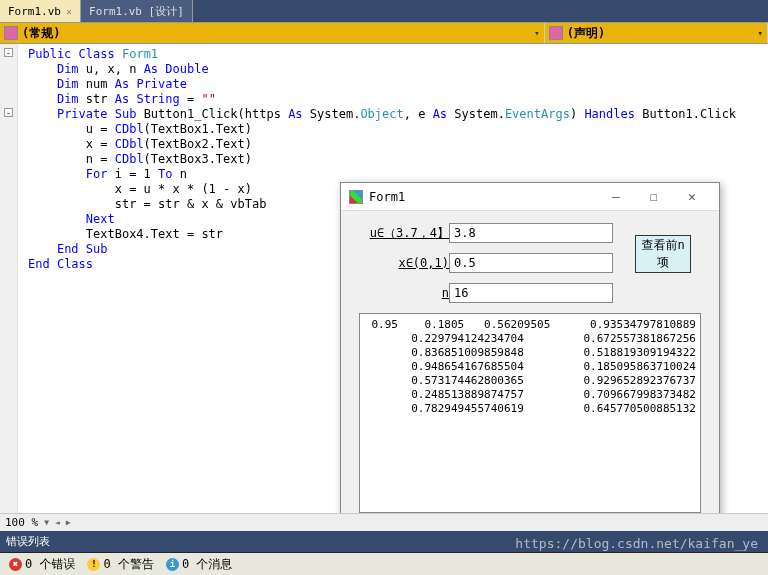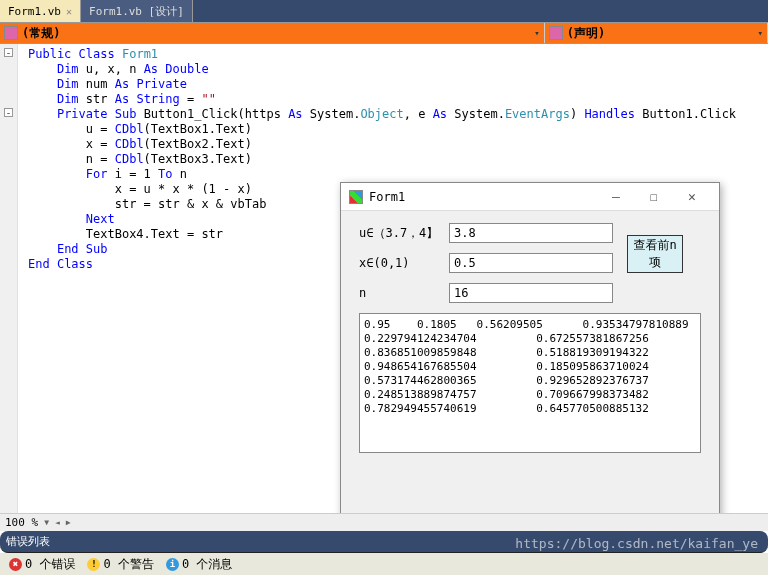--- a/index.html
+++ b/index.html
@@ -5,58 +5,58 @@
 * { box-sizing: border-box; margin: 0; padding: 0; }
 body { font-family: "Microsoft YaHei", Consolas, monospace; font-size: 12px; background: #293955; width: 768px; height: 575px; overflow: hidden; }
 
 .ide-container { background: #fff; width: 100%; height: 100%; display: flex; flex-direction: column; }
 
 .tab-bar { background: #364a6e; display: flex; height: 22px; }
 .tab { background: #f5e9b9; border-right: 1px solid #999; padding: 3px 8px; font-size: 11px; display: flex; align-items: center; gap: 5px; color: #000; }
 .tab.inactive { background: #4a5d80; color: #ddd; }
 .tab .close-x { color: #888; font-size: 10px; }
 
-.dropdown-bar { background: #f97316; border-top: 1px solid #999; border-bottom: 1px solid #999; display: flex; height: 22px; }
+.dropdown-bar { background: #eab308; border-top: 1px solid #999; border-bottom: 1px solid #999; display: flex; height: 22px; }
 .dd { flex: 1; display: flex; align-items: center; padding: 0 4px; border-right: 1px solid #ccc; font-size: 12px; color: #000; gap: 4px; position: relative; }
 .dd-icon { width: 14px; height: 14px; background: #d6a; border: 1px solid #888; display: inline-block; }
 .dd-arrow { position: absolute; right: 4px; color: #333; font-size: 9px; }
 
 .code-area { flex: 1; background: #fff; position: relative; overflow: hidden; }
 .gutter-icons { position: absolute; left: 0; top: 0; width: 18px; background: #f0f0f0; height: 100%; border-right: 1px solid #e0e0e0; }
 .outline-box { position: absolute; font-size: 10px; color: #555; border: 1px solid #999; width: 9px; height: 9px; text-align: center; line-height: 7px; background: #fff; }
 .code-pre { font-family: Consolas, monospace; font-size: 12px; line-height: 15px; padding: 3px 0 0 28px; white-space: pre; color: #000; }
 .kw { color: #0000ff; }
 .typ { color: #2b91af; }
 .str { color: #a31515; }
 
 .zoom-bar { background: #eee; border-top: 1px solid #ccc; height: 18px; display: flex; align-items: center; padding: 0 5px; font-size: 11px; color: #000; gap: 6px; }
 .zoom-bar .tri { font-size: 8px; color: #666; }
 
-.errors-header { background: #364a6e; color: #fff; padding: 3px 6px; font-size: 11px; border-bottom: 1px solid #222; border-radius: 8px; }
+.errors-header { background: #364a6e; color: #fff; padding: 3px 6px; font-size: 11px; border-bottom: 1px solid #222; }
 .errors-body { background: #e8e8dc; height: 22px; display: flex; align-items: center; padding: 0 4px; gap: 2px; }
 .err-item { display: flex; align-items: center; gap: 3px; padding: 1px 5px; font-size: 12px; color: #000; }
 .err-icon { width: 13px; height: 13px; border-radius: 50%; display: inline-flex; align-items: center; justify-content: center; font-size: 9px; font-weight: bold; }
 .err-red { background: #d33; color: #fff; }
 .err-yel { background: #fc3; color: #000; }
 .err-blu { background: #39d; color: #fff; }
 
 .watermark { position: absolute; right: 10px; bottom: 24px; color: rgba(255,255,255,0.6); font-size: 13px; pointer-events: none; z-index: 100; }
 
 
 .form-win { position: absolute; left: 340px; top: 138px; width: 380px; height: 340px; background: #f0f0f0; border: 1px solid #888; box-shadow: 2px 2px 8px rgba(0,0,0,0.3); z-index: 50; }
 .form-title { background: #fff; border-bottom: 1px solid #ddd; height: 28px; display: flex; align-items: center; padding: 0 8px; }
 .form-title .ficon { width: 14px; height: 14px; background: linear-gradient(45deg,#d33 33%,#3d3 33% 66%,#39d 66%); border: 1px solid #888; margin-right: 6px; }
 .form-title .ftxt { flex: 1; font-size: 12px; color: #000; }
 .form-title .wbtn { width: 38px; text-align: center; color: #555; font-size: 13px; }
 .form-body { padding: 12px 18px; font-family: Consolas, monospace; font-size: 12px; color: #000; }
 .form-row { display: flex; align-items: center; margin-bottom: 10px; }
-.form-row .lbl { width: 90px; text-align: left; }
+.form-row .lbl { width: 90px; text-align: right; text-decoration: underline; }
 .form-row input { width: 164px; height: 20px; border: 1px solid #888; background: #fff; padding: 0 4px; font-family: Consolas, monospace; font-size: 12px; }
-.form-btn { position: absolute; right: 36px; top: 52px; width: 56px; height: 38px; background: #d9f0f4; border: 1px solid #333; font-size: 12px; text-align: center; display: flex; align-items: center; justify-content: center; }
-.output-box { border: 1px solid #888; background: #fff; width: 342px; height: 140px; padding: 4px; font-family: Consolas, monospace; font-size: 11px; line-height: 14px; white-space: pre; overflow: hidden; }
+.form-btn { position: absolute; right: 28px; top: 52px; width: 56px; height: 38px; background: #d9f0f4; border: 1px solid #333; font-size: 12px; text-align: center; display: flex; align-items: center; justify-content: center; }
+.output-box { border: 1px solid #888; background: #fff; width: 342px; height: 200px; padding: 4px; font-family: Consolas, monospace; font-size: 11px; line-height: 14px; white-space: pre; overflow: hidden; text-align: right; }
 </style>
 </head>
 <body>
 
 <div class="ide-container">
 
   <div class="tab-bar">
     <div class="tab">
       <span>Form1.vb</span>
       <span class="close-x">✕</span>

